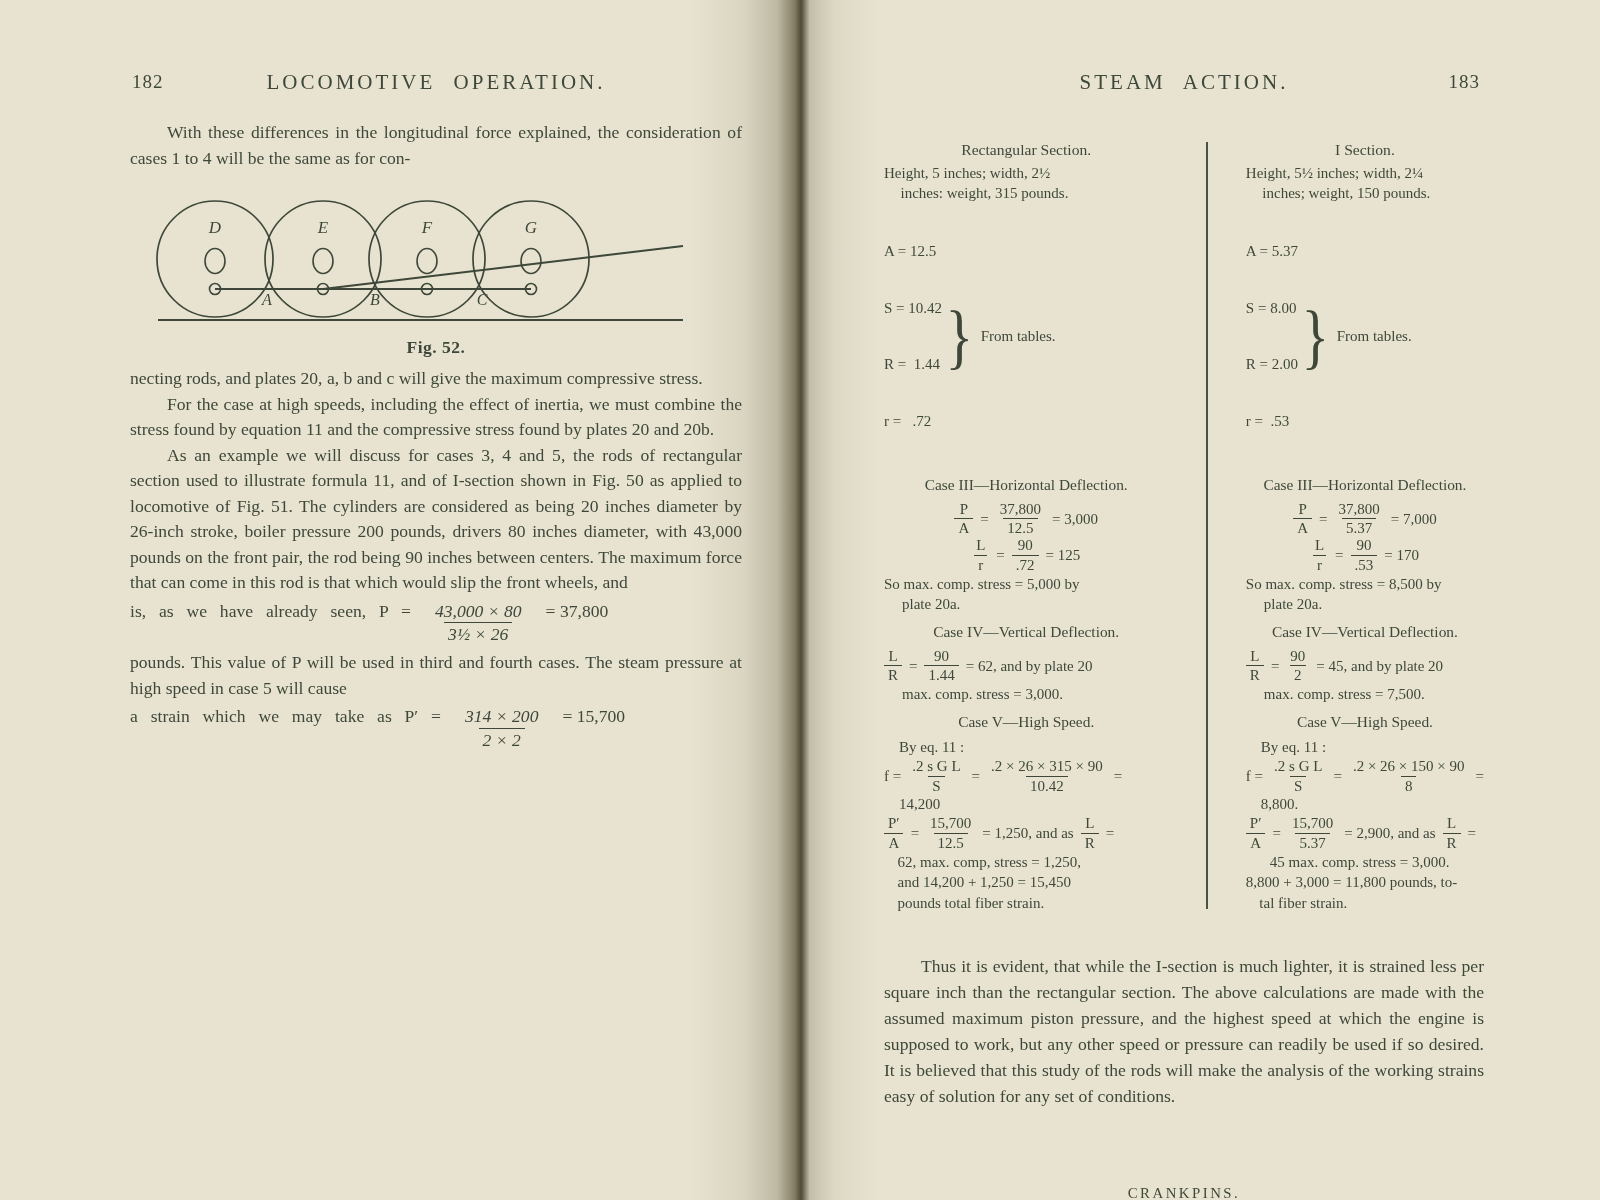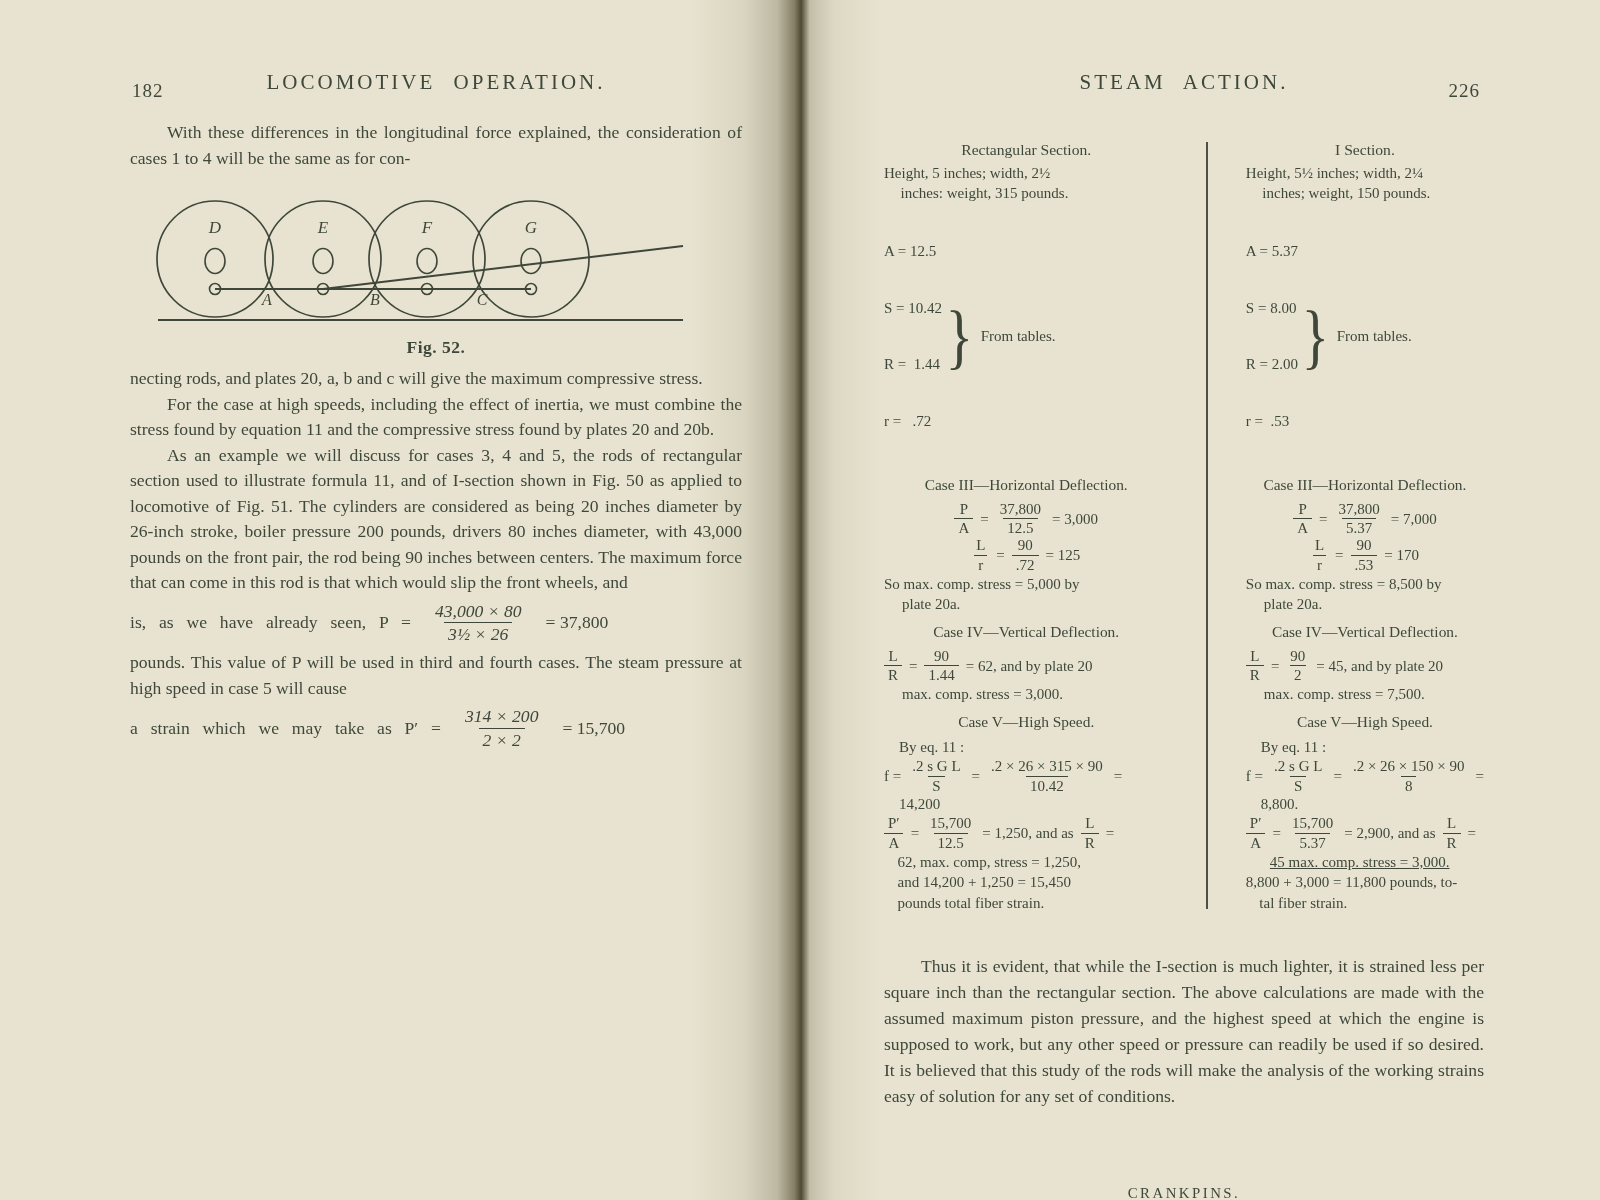--- a/index.html
+++ b/index.html
@@ -24,36 +24,36 @@
     pointer-events:none;
   }
   .page{position:absolute;top:70px;}
   .page-left{left:130px;width:612px;}
   .page-right{left:884px;width:600px;}
 
   .pagehead{position:relative;height:28px;margin-bottom:22px;}
   .pagehead .runhead{
     display:block;text-align:center;font-size:21px;letter-spacing:3px;word-spacing:10px;
   }
-  .pagehead .pagenum{position:absolute;top:10px;font-size:19px;letter-spacing:1px;}
+  .pagehead .pagenum{position:absolute;top:1px;font-size:19px;letter-spacing:1px;}
   .pagenum.pn-left{left:2px;}
   .pagenum.pn-right{right:4px;}
 
   .bodytext{font-size:17.6px;line-height:25.5px;text-align:justify;}
   .bodytext.ind{text-indent:2.1em;}
 
   
   .figwrap{margin:12px 0 8px 0;}
   .figsvg{display:block;margin-left:20px;}
   .figcaption{text-align:center;font-weight:bold;font-size:17.5px;letter-spacing:0.5px;margin-top:2px;}
   svg .ln{stroke:#3e4739;fill:none;}
   svg text{fill:#3e4739;}
 
   
-  .mainfr{display:flex;align-items:center;margin:5px 0;font-size:17.6px;}
+  .mainfr{display:flex;align-items:flex-start;margin:5px 0;font-size:17.6px;}
   .mainfr .lead{word-spacing:0.48em;white-space:nowrap;}
   .mainfr .fr{margin:0 20px;font-style:italic;}
   .fr{display:inline-flex;flex-direction:column;align-items:center;text-align:center;line-height:1.18;vertical-align:middle;}
   .fr .ft{padding:0 4px 1px;}
   .fr .fb{border-top:1.5px solid currentColor;padding:1px 4px 0;}
 
   
   .cols{display:flex;margin-top:42px;align-items:stretch;gap:28px;}
   .col{font-size:15px;line-height:20.6px;}
   .col1{width:296px;}
@@ -65,21 +65,21 @@
   .bracegrp{display:flex;align-items:center;margin:1px 0 2px 0;}
   .props{white-space:pre;line-height:18.8px;}
   .brace{font-size:72px;line-height:0.9;font-family:"Liberation Serif",serif;transform:scaleX(0.8);margin:0 2px 0 0;}
   .fromtables{margin-left:2px;}
   .casehead{text-align:center;margin:7px 0 5px 0;font-size:15.4px;}
   .eq{display:flex;align-items:center;gap:7px;white-space:nowrap;}
   .eq.center{justify-content:center;}
   .eq .fr{line-height:1.12;}
   .note-ind{padding-left:1.2em;}
   .tail-ind{padding-left:0.9em;}
-  .tail-ind2{padding-left:1.6em;text-decoration:underline;}
+  .tail-ind2{padding-left:1.6em;}
   .byline{padding-left:1.0em;}
   .c5res{padding-left:1.0em;}
   .fullpara{font-size:17.6px;line-height:26px;text-align:justify;margin-top:40px;text-indent:2.1em;}
   .crankhead{text-align:center;font-size:14.8px;letter-spacing:2.5px;margin-top:76px;}
   .crankpara{font-size:17.6px;line-height:26.5px;text-align:justify;margin-top:32px;text-indent:2.1em;}
 </style>
 </head>
 <body>
 
 <div class="gutter"></div>
@@ -148,21 +148,21 @@
       <span class="fb">2 × 2</span>
     </span>
     <span>= 15,700</span>
   </div>
 
 </div>
 
 <div class="page page-right">
   <div class="pagehead">
     <span class="runhead">STEAM ACTION.</span>
-    <span class="pagenum pn-right">226</span>
+    <span class="pagenum pn-right">183</span>
   </div>
 
   <div class="cols">
 
     <div class="col col1">
       <div class="colhead">Rectangular Section.</div>
       <div class="dims">Height, 5 inches; width, 2½</div>
       <div class="dims2">inches: weight, 315 pounds.</div>
       <div class="bracegrp">
         <div class="props">

